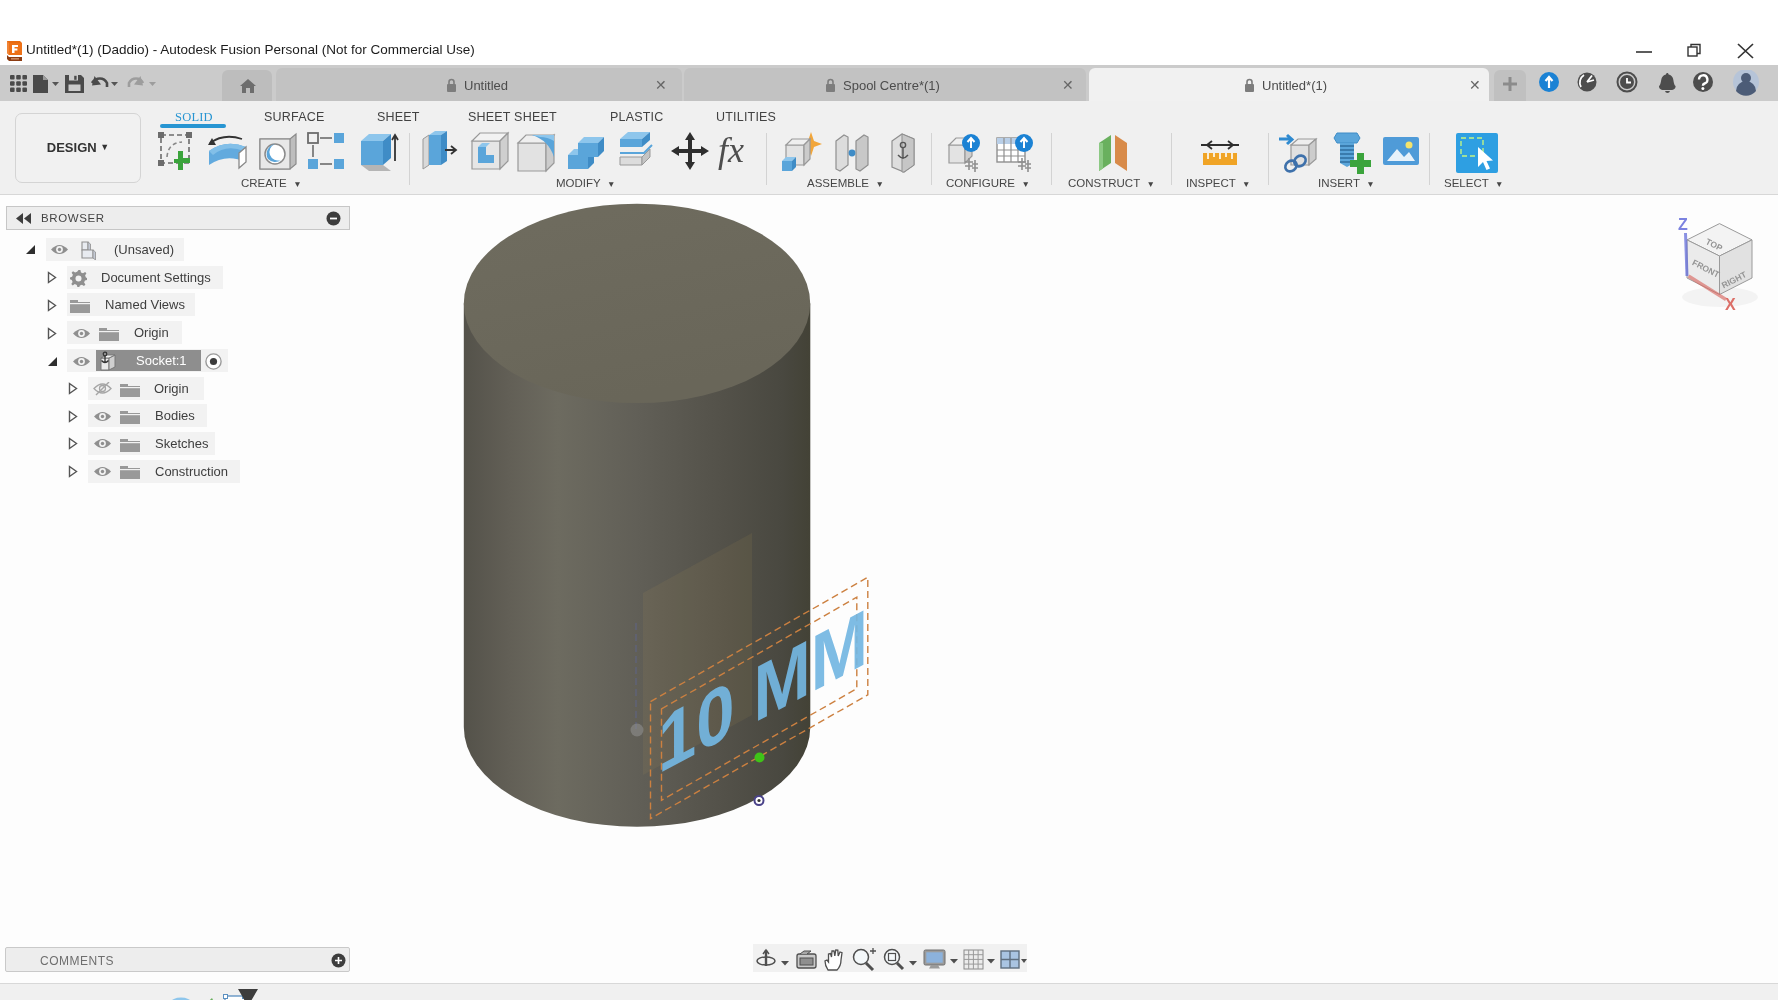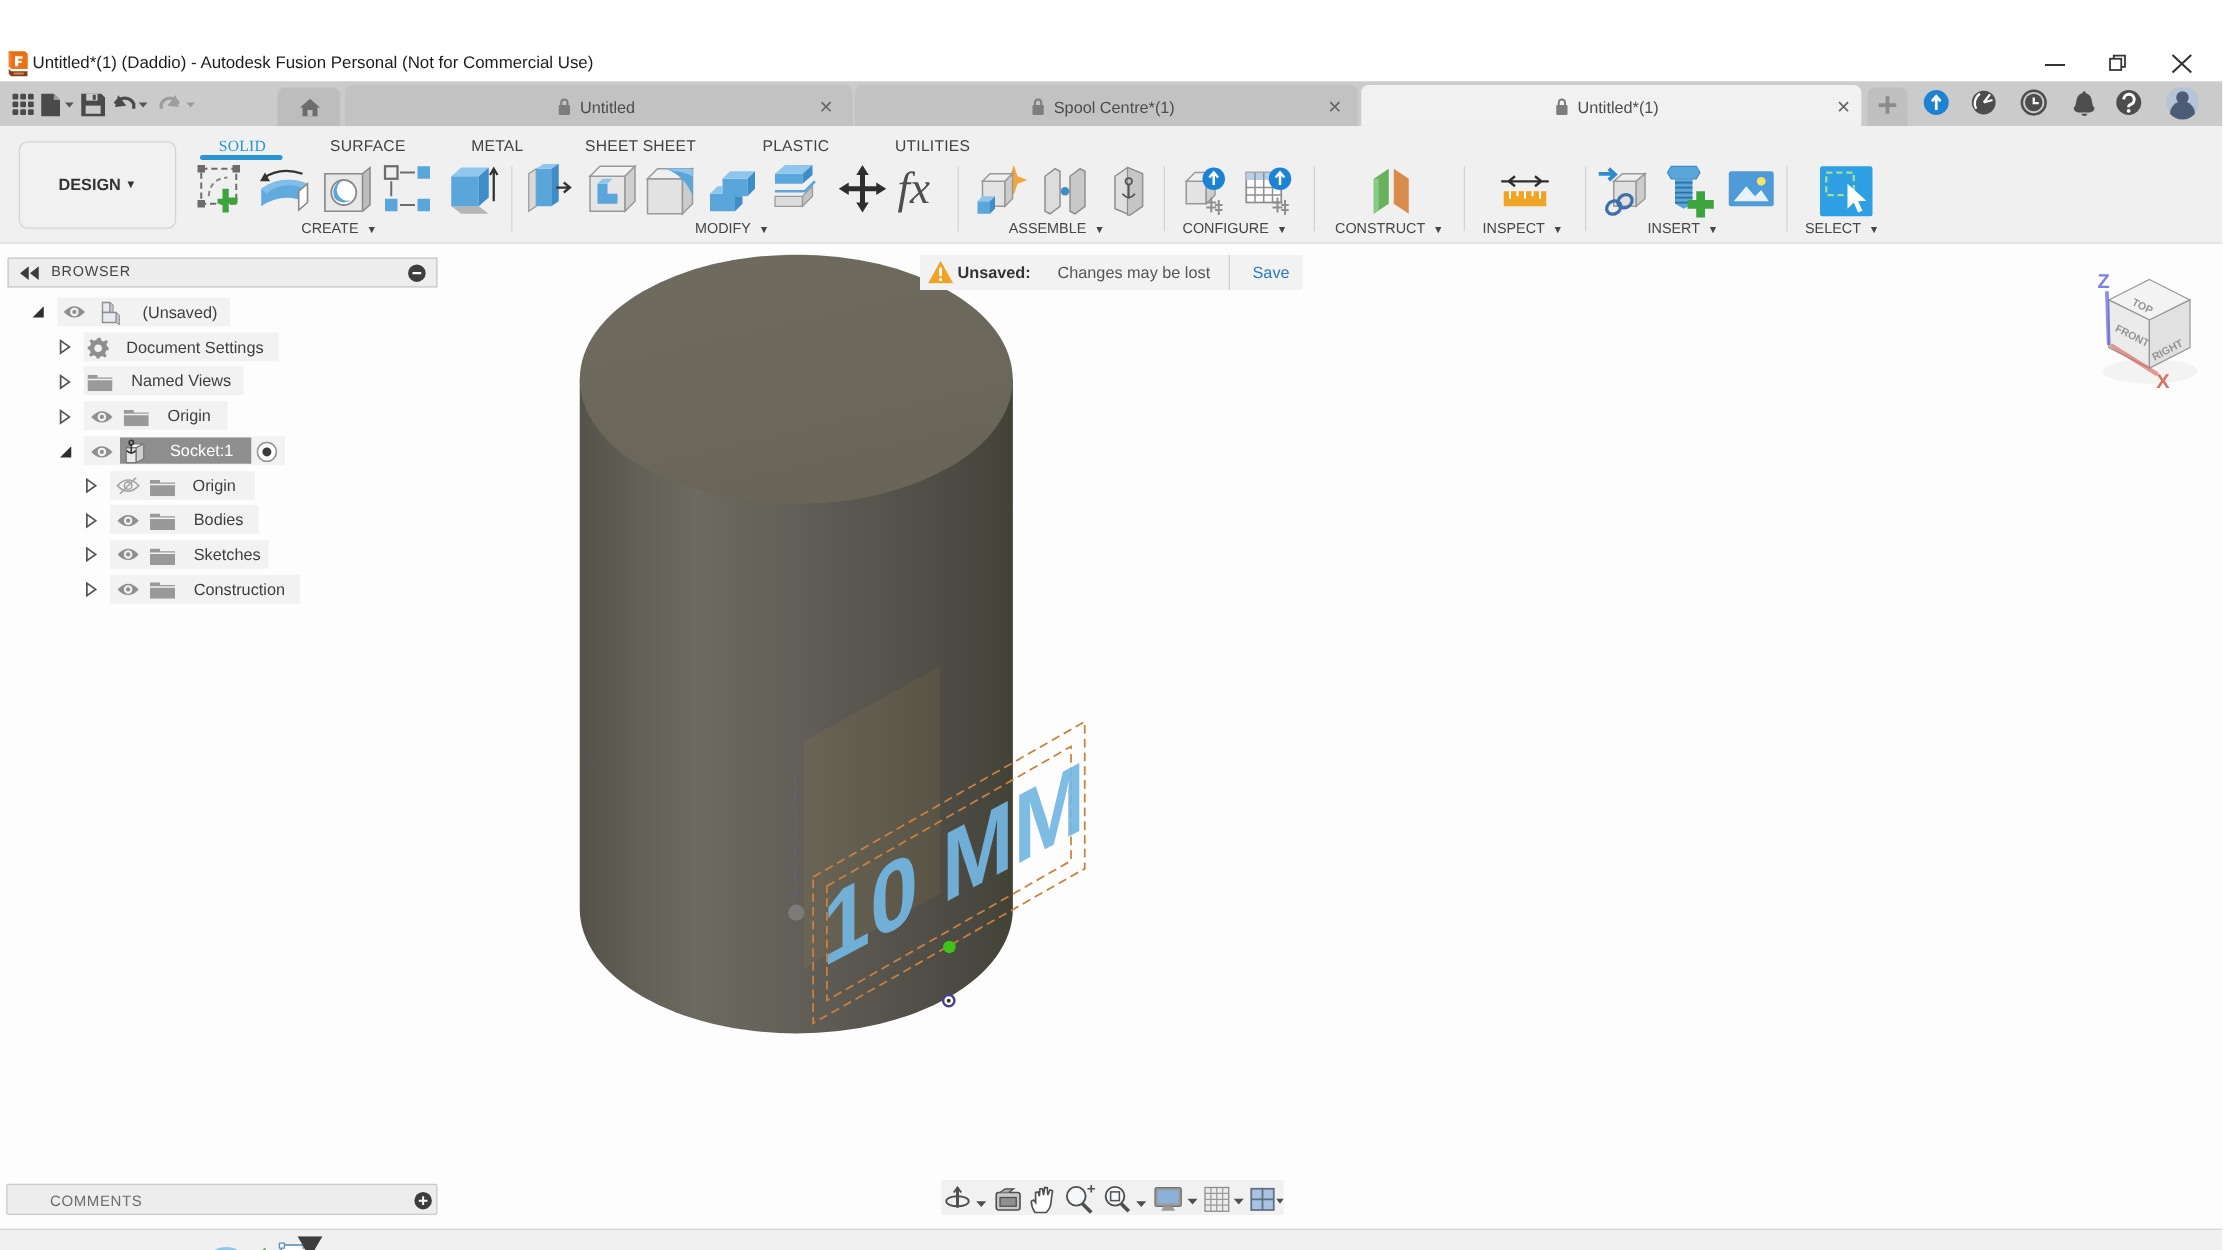--- a/index.html
+++ b/index.html
@@ -163,21 +163,21 @@
     <circle cx="210" cy="8" r="5" fill="#4c5c77"></circle>
     <path d="M200 21 a10 10 0 0 1 20 0 a13 13 0 0 1 -20 0 Z" fill="#4c5c77"></path>
   </svg>
 </div>
 
 <div id="ribbon">
   <div id="designbtn">DESIGN <span style="font-size:9px;position:relative;top:-2px">▼</span></div>
   <div class="rtab active" style="left:175px">SOLID</div>
   <div id="solidline"></div>
   <div class="rtab" style="left:264px">SURFACE</div>
-  <div class="rtab" style="left:377px">METAL</div>
+  <div class="rtab" style="left:377px">SHEET</div>
   <div class="rtab" style="left:468px">SHEET SHEET</div>
   <div class="rtab" style="left:610px">PLASTIC</div>
   <div class="rtab" style="left:716px">UTILITIES</div>
   <div class="rlabel" style="left:241px">CREATE &nbsp;<span style="font-size:8.5px">▼</span></div>
   <div class="rlabel" style="left:556px">MODIFY &nbsp;<span style="font-size:8.5px">▼</span></div>
   <div class="rlabel" style="left:807px">ASSEMBLE &nbsp;<span style="font-size:8.5px">▼</span></div>
   <div class="rlabel" style="left:946px">CONFIGURE &nbsp;<span style="font-size:8.5px">▼</span></div>
   <div class="rlabel" style="left:1068px">CONSTRUCT &nbsp;<span style="font-size:8.5px">▼</span></div>
   <div class="rlabel" style="left:1186px">INSPECT &nbsp;<span style="font-size:8.5px">▼</span></div>
   <div class="rlabel" style="left:1318px">INSERT &nbsp;<span style="font-size:8.5px">▼</span></div>
@@ -400,31 +400,20 @@
     <text transform="translate(1705,48.5) rotate(27)" font-size="8.5" fill="#949494" font-weight="bold">TOP</text>
     <text transform="translate(1691.5,69.5) rotate(27)" font-size="8.5" fill="#949494" font-weight="bold">FRONT</text>
     <text transform="translate(1723.5,93.5) rotate(-27)" font-size="8.5" fill="#949494" font-weight="bold">RIGHT</text>
     <line x1="1687" y1="81" x2="1685.5" y2="38" stroke="#5a64d8" stroke-width="3" opacity="0.7"></line>
     <text x="1678" y="35" font-size="16" fill="#7b82e0" font-weight="bold">Z</text>
     <line x1="1688.5" y1="81" x2="1726" y2="104.5" stroke="#d96a63" stroke-width="3.4" opacity="0.65"></line>
     <text x="1725" y="115" font-size="16" fill="#dc6f68" font-weight="bold">X</text>
   </g>
 </svg>
 
-<div id="warnbar">
-  <svg class="abs" style="left:6px;top:4px" width="21" height="19" viewBox="0 0 21 19">
-    <path d="M10.5 0.5 L20.5 18.5 L0.5 18.5 Z" fill="#f0a426"></path>
-    <rect x="9.4" y="6" width="2.2" height="7" fill="#fff"></rect>
-    <rect x="9.4" y="14.6" width="2.2" height="2.2" fill="#fff"></rect>
-  </svg>
-  <div class="t1">Unsaved:</div>
-  <div class="t2">Changes may be lost</div>
-  <div class="sep"></div>
-  <div class="save">Save</div>
-</div>
 
 <div id="browserhead">
   <svg class="abs" style="left:8px;top:6px" width="17" height="11" viewBox="0 0 17 11">
     <path d="M8 0 L8 11 L1 5.5 Z M16 0 L16 11 L9 5.5 Z" fill="#3d3d3d"></path>
   </svg>
   <div class="bt">BROWSER</div>
   <svg class="abs" style="left:319px;top:4px" width="15" height="15" viewBox="0 0 15 15">
     <circle cx="7.5" cy="7.5" r="7" fill="#3d3d3d"></circle>
     <path d="M4 7.5 H11" stroke="#fff" stroke-width="1.8"></path>
   </svg>

